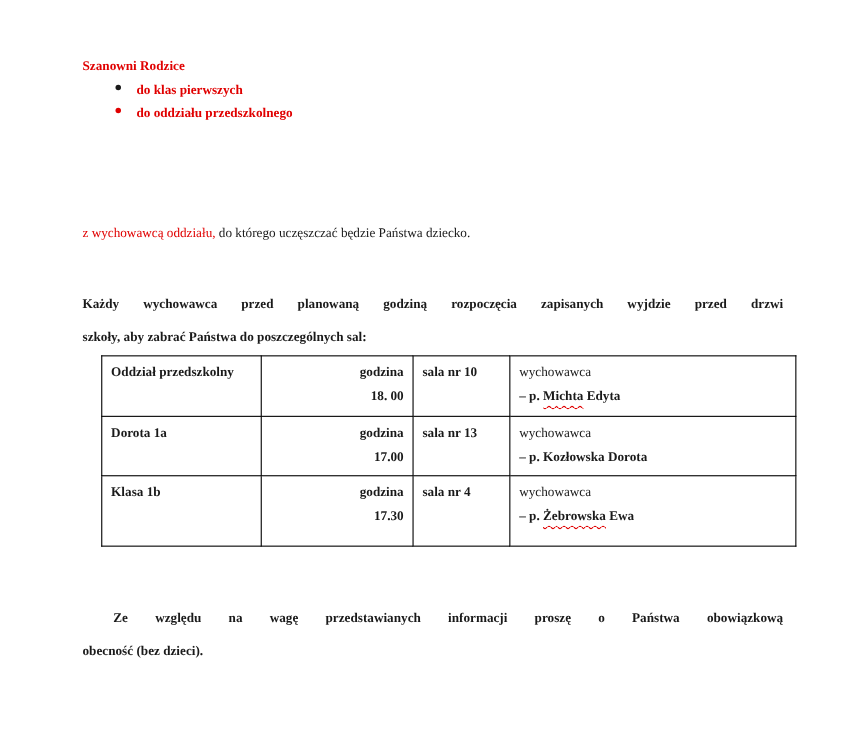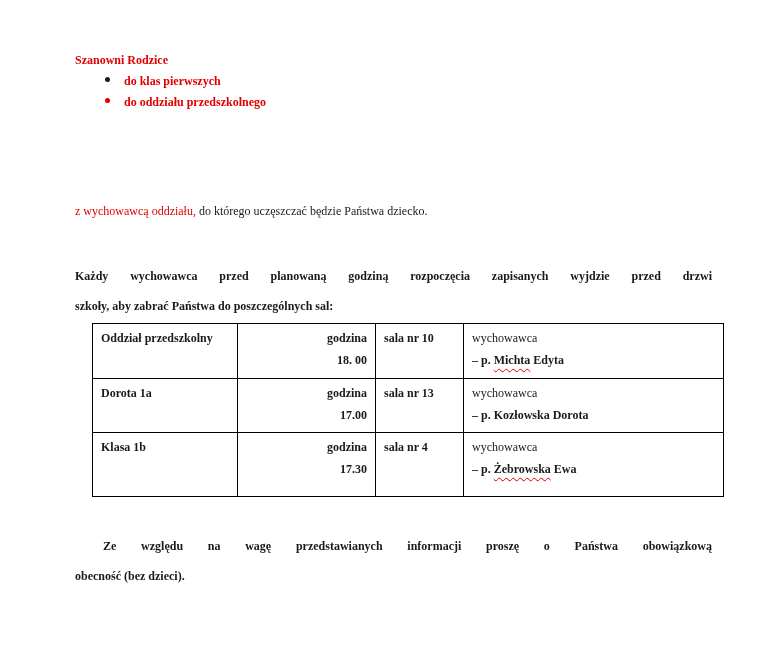--- a/index.html
+++ b/index.html
@@ -16,21 +16,21 @@
   .dot{display:inline-block;width:5px;height:5px;border-radius:50%;vertical-align:3px;margin:0 14px 0 2px;}
   .dot-red{background:var(--red);}
   .dot-black{background:var(--ink);}
   .school-line{color:var(--ink);}
   .squiggle{text-decoration:underline wavy var(--red);text-decoration-thickness:1px;text-underline-offset:4px;}
   .usolid{text-decoration:underline solid currentColor;text-decoration-thickness:1px;text-underline-offset:2px;}
   
   .para{position:absolute;left:75px;width:637px;line-height:30px;}
   .intro{top:196px;}
   .notice{top:261px;font-weight:bold;}
-  .closing{top:531px;font-weight:bold;}
+  .closing{top:546px;font-weight:bold;}
   .jline{text-align:justify;text-align-last:justify;}
   .indent{text-indent:28px;}
   .red{color:var(--red);}
   .rbold{color:var(--red);font-weight:bold;}
   
   table.schedule{position:absolute;left:72px;top:323px;width:631px;border-collapse:collapse;table-layout:fixed;margin-left:20px;}
   table.schedule td{border:1.5px solid var(--border);vertical-align:top;padding:3px 8px;line-height:22px;}
   tr.r1{height:55px;} tr.r2{height:54px;} tr.r3{height:64px;}
   td.c1{font-weight:bold;}
   td.c2{font-weight:bold;text-align:right;}

